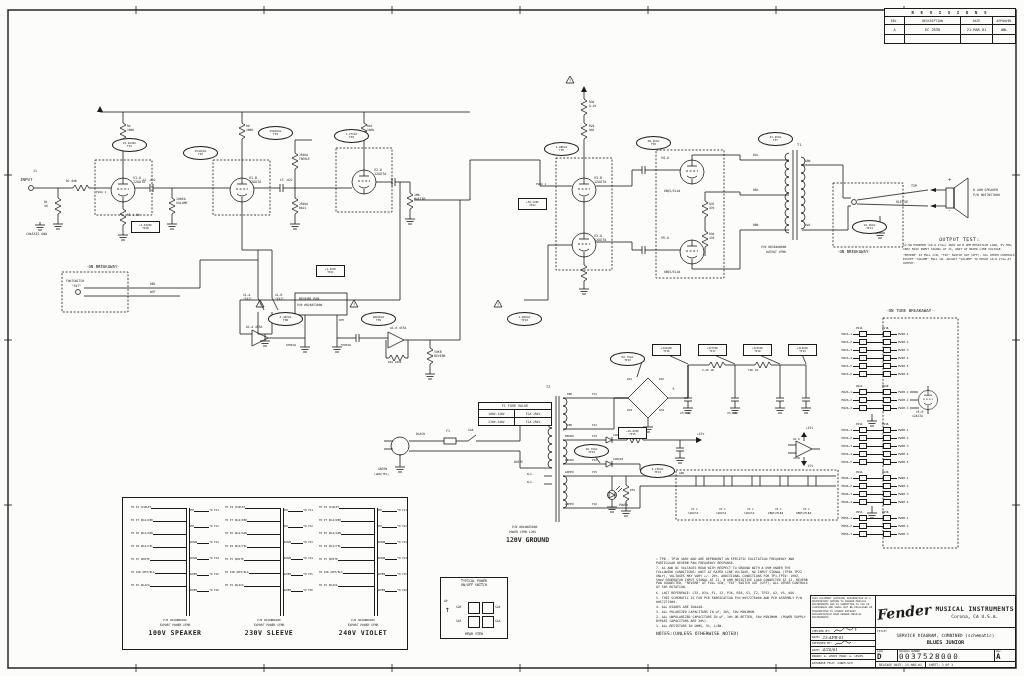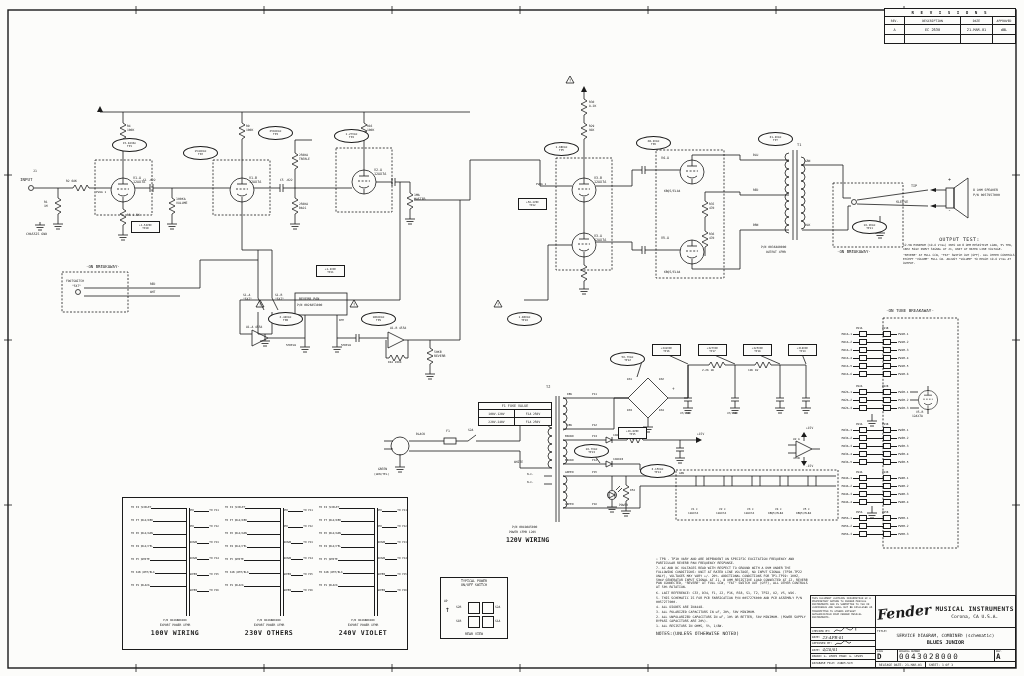--- a/index.html
+++ b/index.html
@@ -426,21 +426,21 @@
       <div class="lbl" style="left: 565px; top: 459px; font-size: 2.8px;">BROWN</div>
       <div class="lbl" style="left: 592px; top: 459px; font-size: 2.8px;">P14</div>
       <div class="lbl" style="left: 565px; top: 471px; font-size: 2.8px;">GREEN</div>
       <div class="lbl" style="left: 592px; top: 471px; font-size: 2.8px;">P15</div>
       <div class="lbl" style="left: 565px; top: 503px; font-size: 2.8px;">GREEN</div>
       <div class="lbl" style="left: 592px; top: 503px; font-size: 2.8px;">P16</div>
       <div class="lbl" style="left: 527px; top: 473px; font-size: 2.8px;">N.C.</div>
       <div class="lbl" style="left: 527px; top: 481px; font-size: 2.8px;">N.C.</div>
       <div class="lbl" style="left: 512px; top: 526px; font-size: 3px;">P/N 0049885000</div>
       <div class="lbl" style="left: 509px; top: 531px; font-size: 3px;">POWER XFMR 120V</div>
-      <div class="lbl" style="left: 506px; top: 537px; font-size: 6.5px; font-weight: bold;">120V WIRING</div>
+      <div class="lbl" style="left: 506px; top: 537px; font-size: 6.5px; font-weight: bold;">120V GROUND</div>
       <div class="lbl" style="left: 627px; top: 378px; font-size: 2.8px;">D31</div>
       <div class="lbl" style="left: 659px; top: 378px; font-size: 2.8px;">D32</div>
       <div class="lbl" style="left: 627px; top: 409px; font-size: 2.8px;">D33</div>
       <div class="lbl" style="left: 659px; top: 409px; font-size: 2.8px;">D34</div>
       <div class="lbl" style="left: 672px; top: 387px; font-size: 4.5px;">+</div>
       <div class="lbl" style="left: 702px; top: 369px; font-size: 2.8px;">2.2K 1W</div>
       <div class="lbl" style="left: 748px; top: 369px; font-size: 2.8px;">10K 1W</div>
       <div class="lbl" style="left: 680px; top: 413px; font-size: 2.6px;">47/450V</div>
       <div class="lbl" style="left: 727px; top: 413px; font-size: 2.6px;">47/450V</div>
       <div class="lbl" style="left: 613px; top: 434px; font-size: 2.8px;">1N4003</div>
@@ -883,21 +883,21 @@
           </div>
           <div class="xrow" style="left: 58px; top: 83px; width: 30px;">
             <span>GREEN</span>
             <span class="ln"></span>
             <span>TO P16</span>
           </div>
         </div>
       <div class="xcore"></div>
       <div class="xpn">P/N 0049886000</div>
       <div class="xxf">EXPORT POWER XFMR</div>
-      <div class="xbig">100V WIRING</div>
+      <div class="xbig">100V SPEAKER</div>
     </div>
     <div class="xcol" style="left:102px;">
       <div class="xpins">
           <div class="xrow" style="left: 0px; top: 0px; width: 55px;">
             <span>TO P4 〉VIOLET</span>
             <span class="ln"></span>
           </div>
           <div class="xrow" style="left: 0px; top: 13px; width: 55px;">
             <span>TO P7 〉BLK/RED</span>
             <span class="ln"></span>
@@ -949,21 +949,21 @@
           </div>
           <div class="xrow" style="left: 58px; top: 83px; width: 30px;">
             <span>GREEN</span>
             <span class="ln"></span>
             <span>TO P16</span>
           </div>
         </div>
       <div class="xcore"></div>
       <div class="xpn">P/N 0049886000</div>
       <div class="xxf">EXPORT POWER XFMR</div>
-      <div class="xbig">230V OTHERS</div>
+      <div class="xbig">230V SLEEVE</div>
     </div>
     <div class="xcol" style="left:196px;">
       <div class="xpins">
           <div class="xrow" style="left: 0px; top: 0px; width: 55px;">
             <span>TO P4 〉VIOLET</span>
             <span class="ln"></span>
           </div>
           <div class="xrow" style="left: 0px; top: 13px; width: 55px;">
             <span>TO P7 〉BLK/RED</span>
             <span class="ln"></span>
@@ -1084,21 +1084,21 @@
         <div class="t1">SERVICE DIAGRAM, COMBINED (schematic)</div>
         <div class="t2">BLUES JUNIOR</div>
       </div>
       <div class="tb-num">
         <div class="cell" style="width:22px;">
           <span class="k">SIZE</span>
           <span class="v">D</span>
         </div>
         <div class="cell" style="flex:1;">
           <span class="k">DRAWING NUMBER</span>
-          <span class="vd">0043028000</span>
+          <span class="vd">0037528000</span>
         </div>
         <div class="cell" style="width:20px;">
           <span class="k">REV.</span>
           <span class="v">A</span>
         </div>
       </div>
       <div class="tb-bot">
         <span>RELEASE DATE: 21-MAR-01</span>
         <span class="sep">SHEET: 1 OF 3</span>
       </div>

